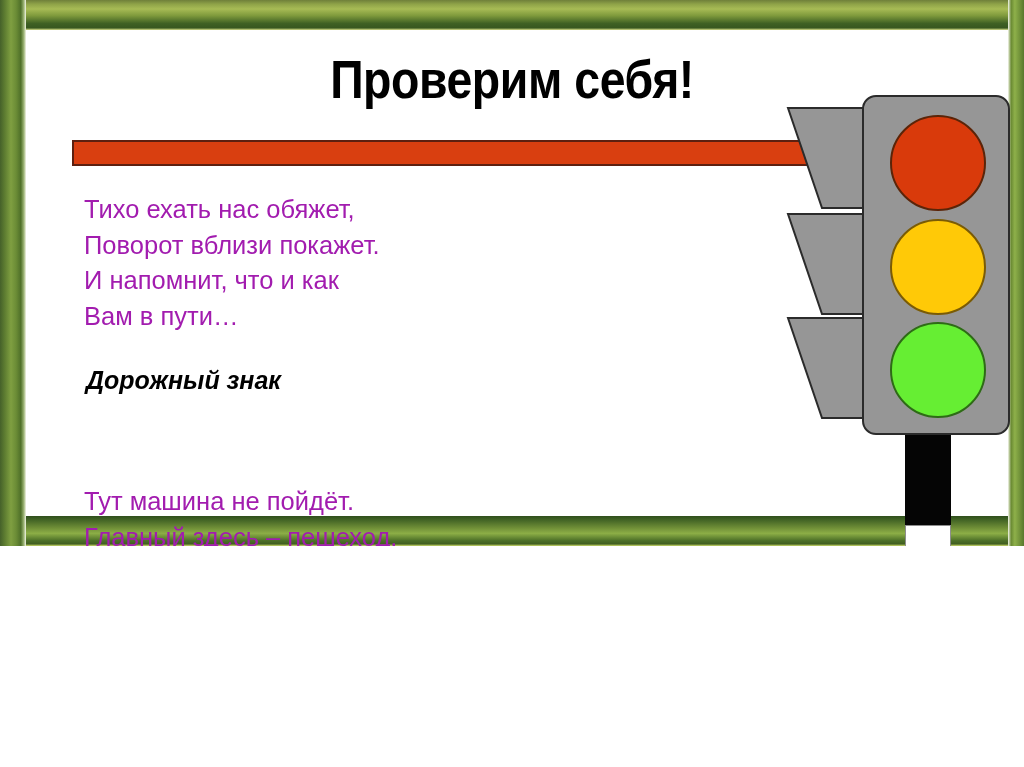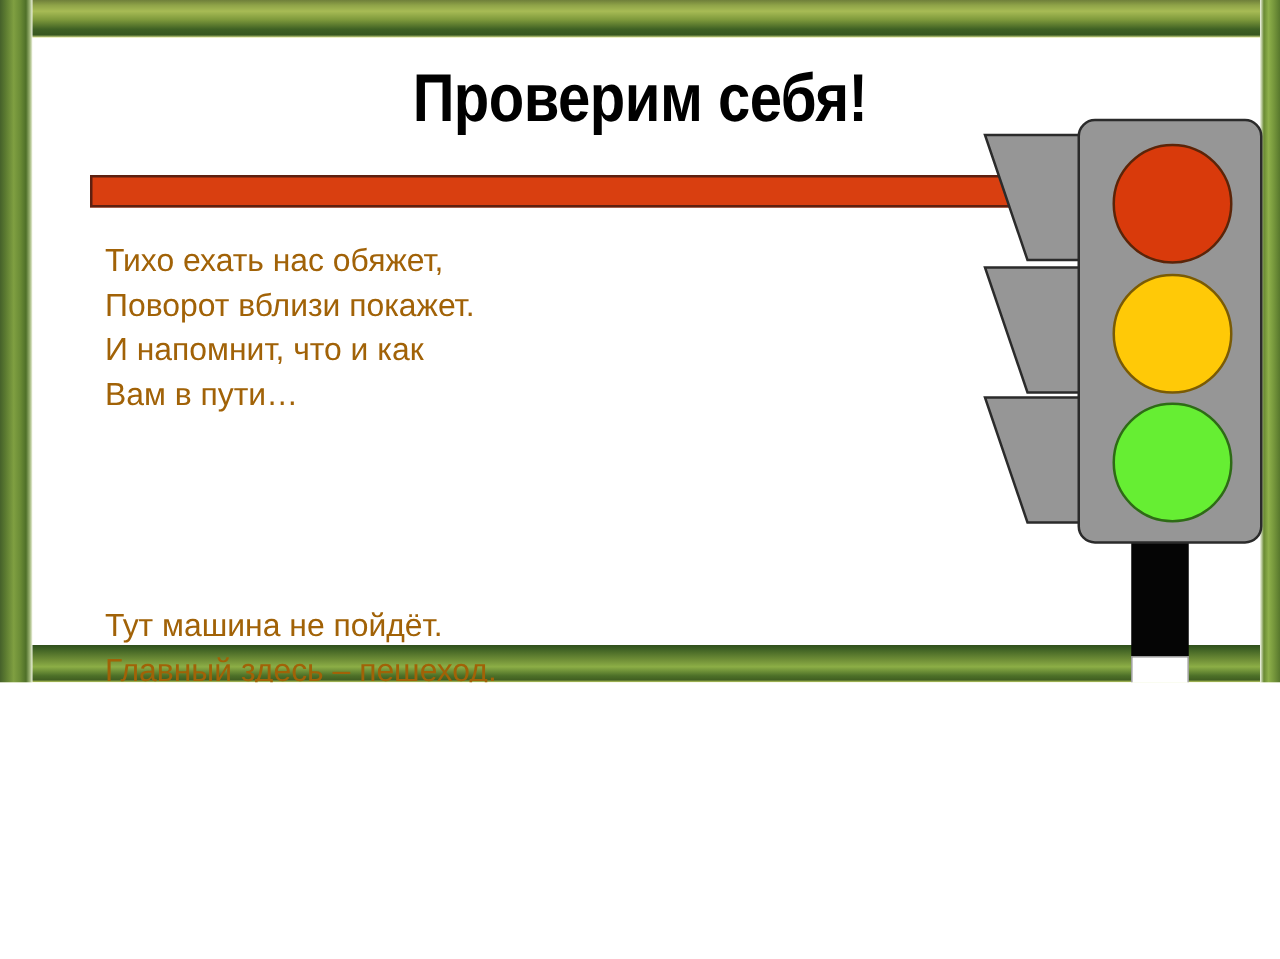--- a/index.html
+++ b/index.html
@@ -101,21 +101,21 @@
     left: 72px; top: 140px;
     width: 774px; height: 26px;
     background: #d93f10;
     border: 2px solid #5d2010;
     box-sizing: border-box;
   }
 
   
   .poem {
     position: absolute;
-    color: #a16207;
+    color: #a21caf;
     font-size: 25.5px;
     line-height: 35.5px;
     white-space: pre;
   }
   .poem-1 { left: 84px; top: 192px; }
   .poem-2 { left: 84px; top: 440px; margin-top: 44px; }
 
   .answer {
     position: absolute;
     color: #000000;
@@ -188,20 +188,21 @@
   <div class="frame-right"></div>
 
   <div class="title">Проверим себя!</div>
 
   <div class="red-bar"></div>
 
   <div class="poem poem-1">Тихо ехать нас обяжет,
 Поворот вблизи покажет.
 И напомнит, что и как
 Вам в пути…</div>
+  <div class="answer answer-1">Дорожный знак</div>
 
   <div class="poem poem-2">Тут машина не пойдёт.
 Главный здесь – пешеход.
 Что друг другу не мешать,
 Нужно справа путь держать.</div>
   <div class="answer answer-2">Главный</div>
 
   <div class="traffic-light">
 
     <svg width="240" height="350" style="position:absolute;left:0;top:0;">

